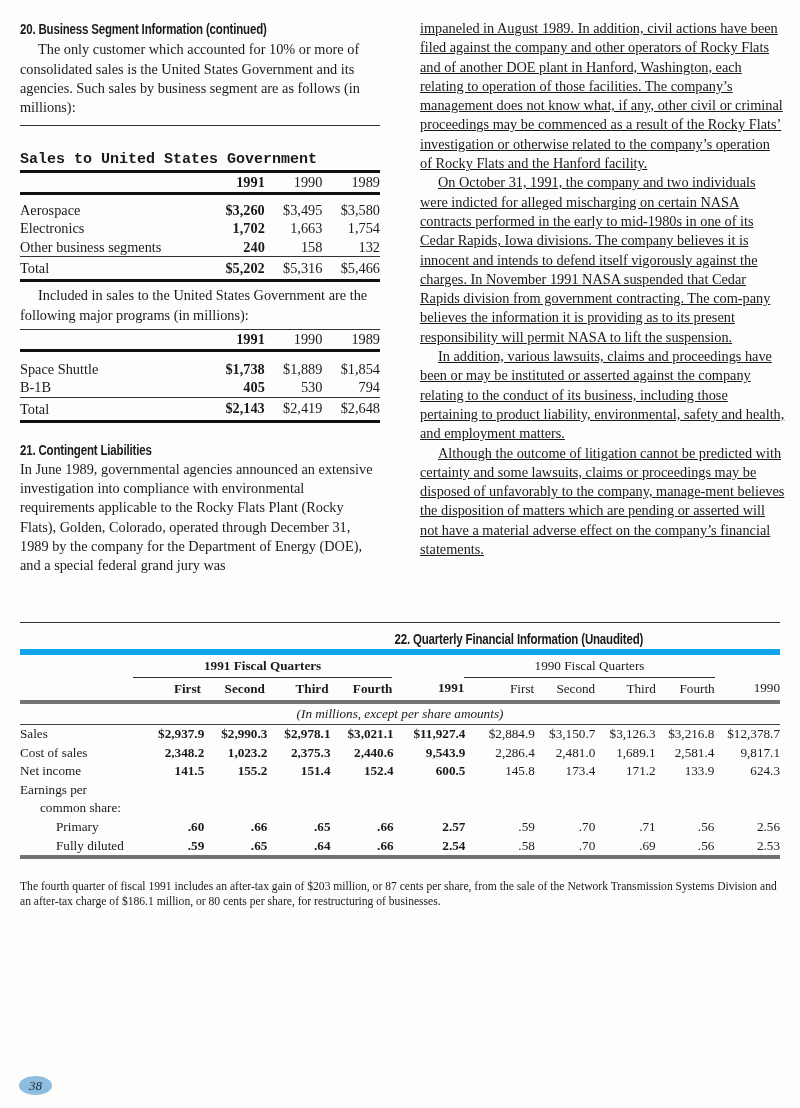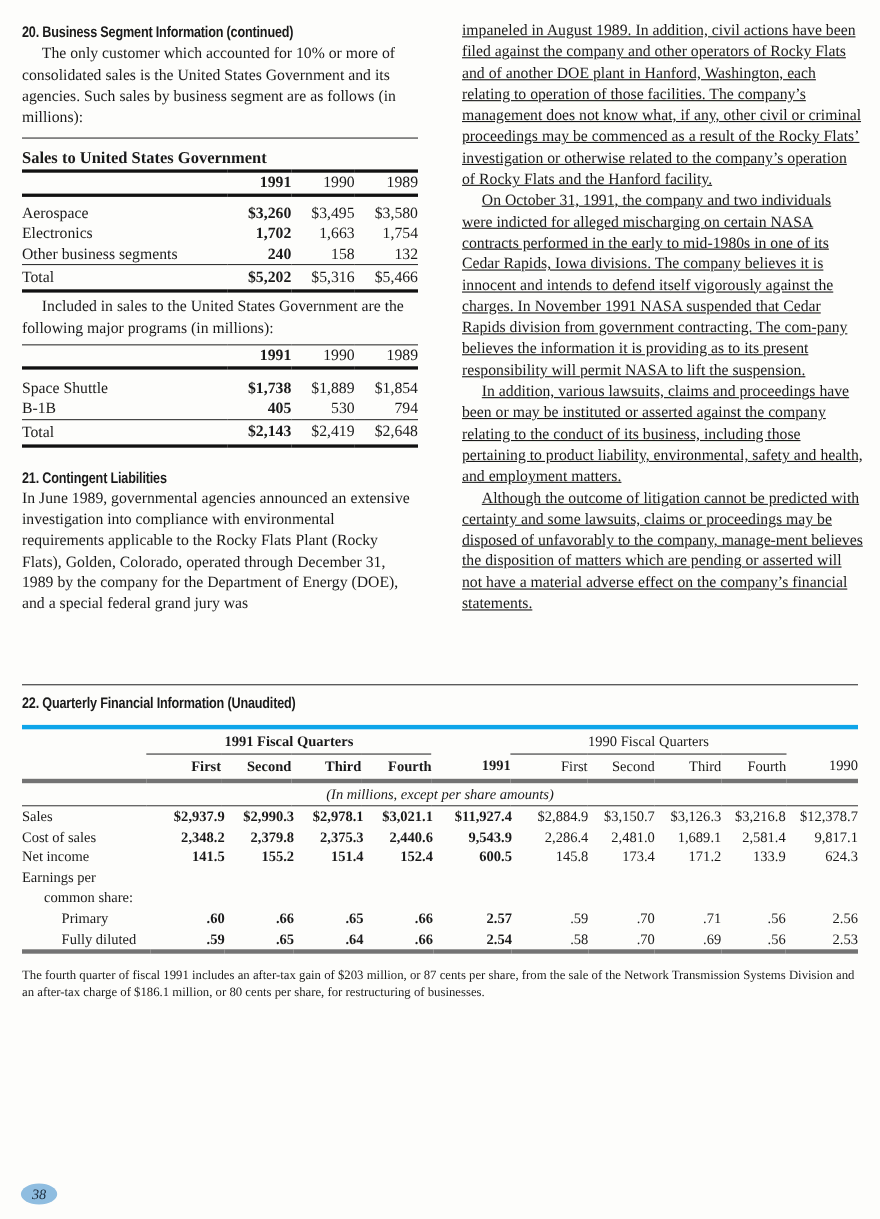--- a/index.html
+++ b/index.html
@@ -17,25 +17,25 @@
     transform: scaleX(0.82); transform-origin: left center;
     white-space: nowrap; margin: 0;
   }
   p { margin: 0; text-align: left; }
   .indent { text-indent: 18px; }
   .rule-thin { border-top: 1px solid #333; }
   table.fin { width: 100%; border-collapse: collapse; font-size: 14.3px; }
   table.fin td, table.fin th { padding: 0; line-height: 18.5px; font-weight: normal; }
   table.fin .num { text-align: right; }
   table.fin .b { font-weight: bold; }
-  .tbl-title { font-weight: bold; font-size: 15px; margin-top: 8px; line-height: 20px; }
+  .tbl-title { font-weight: bold; font-size: 15px; margin-top: 24px; line-height: 20px; font-family: Liberation Mono, monospace; }
 
   
   .q-section { position: absolute; left: 20px; top: 622px; width: 760px; }
-  .q-title-wrap { border-top: 1px solid #333; border-bottom: 4px solid #0ea5e9; padding: 8px 0 12px 0; }
+  .q-title-wrap { border-top: 1px solid #333; border-bottom: 6px solid #0ea5e9; padding: 8px 0 2px 0; text-align: right; }
   table.q { width: 100%; border-collapse: collapse; font-size: 13.2px; }
   table.q td { padding: 0; line-height: 18.6px; white-space: nowrap; }
   table.q .num { text-align: right; }
   table.q .b { font-weight: bold; }
   .grp-head { text-align: center; }
   .grp-under { border-bottom: 1px solid #333; }
   .thick-bottom td { border-bottom: 4px solid #737373; }
   .thin-bottom td { border-bottom: 1px solid #444; }
   .italic-note { font-style: italic; text-align: center; }
   .indent1 { padding-left: 20px !important; }
@@ -209,21 +209,21 @@
           <td class="num b">$11,927.4</td>
           <td class="num">$2,884.9</td>
           <td class="num">$3,150.7</td>
           <td class="num">$3,126.3</td>
           <td class="num">$3,216.8</td>
           <td class="num">$12,378.7</td>
         </tr>
         <tr>
           <td>Cost of sales</td>
           <td class="num b">2,348.2</td>
-          <td class="num b">2,379.8</td>
+          <td class="num b">1,023.2</td>
           <td class="num b">2,375.3</td>
           <td class="num b">2,440.6</td>
           <td class="num b">9,543.9</td>
           <td class="num">2,286.4</td>
           <td class="num">2,481.0</td>
           <td class="num">1,689.1</td>
           <td class="num">2,581.4</td>
           <td class="num">9,817.1</td>
         </tr>
         <tr>

